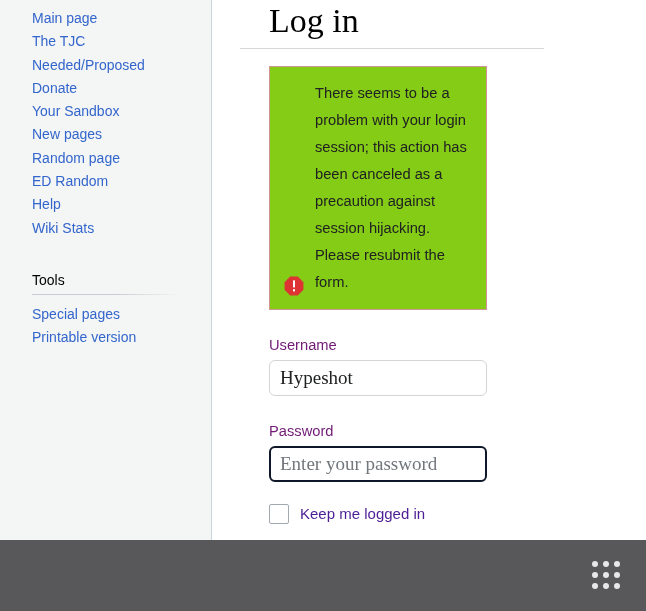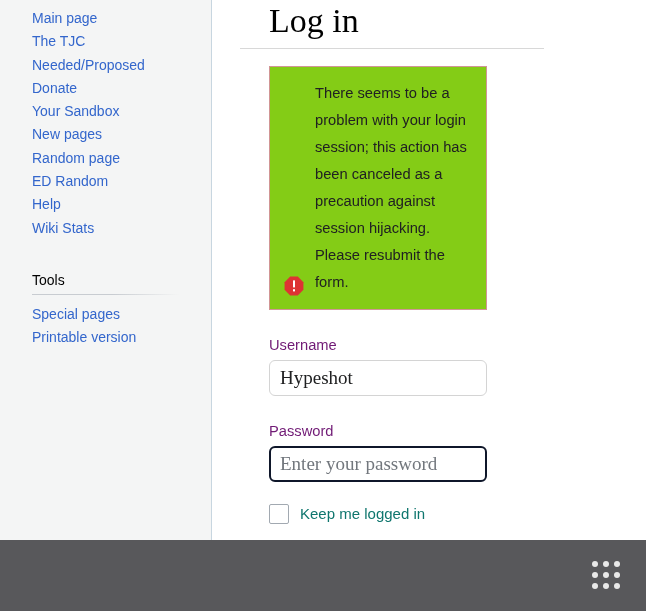--- a/index.html
+++ b/index.html
@@ -157,21 +157,21 @@
   .cbox {
     width: 20px;
     height: 20px;
     border: 1px solid #a2a9b1;
     border-radius: 2px;
     background: #fff;
     flex: 0 0 20px;
   }
   .cbox-label {
     font-size: 15px;
-    color: #0f766e;
+    color: #4c1d95;
     line-height: 20px;
   }
 
   
   .login-btn {
     display: block;
     width: 100%;
     margin-top: 19px;
     height: 37px;
     background: #3366cc;

